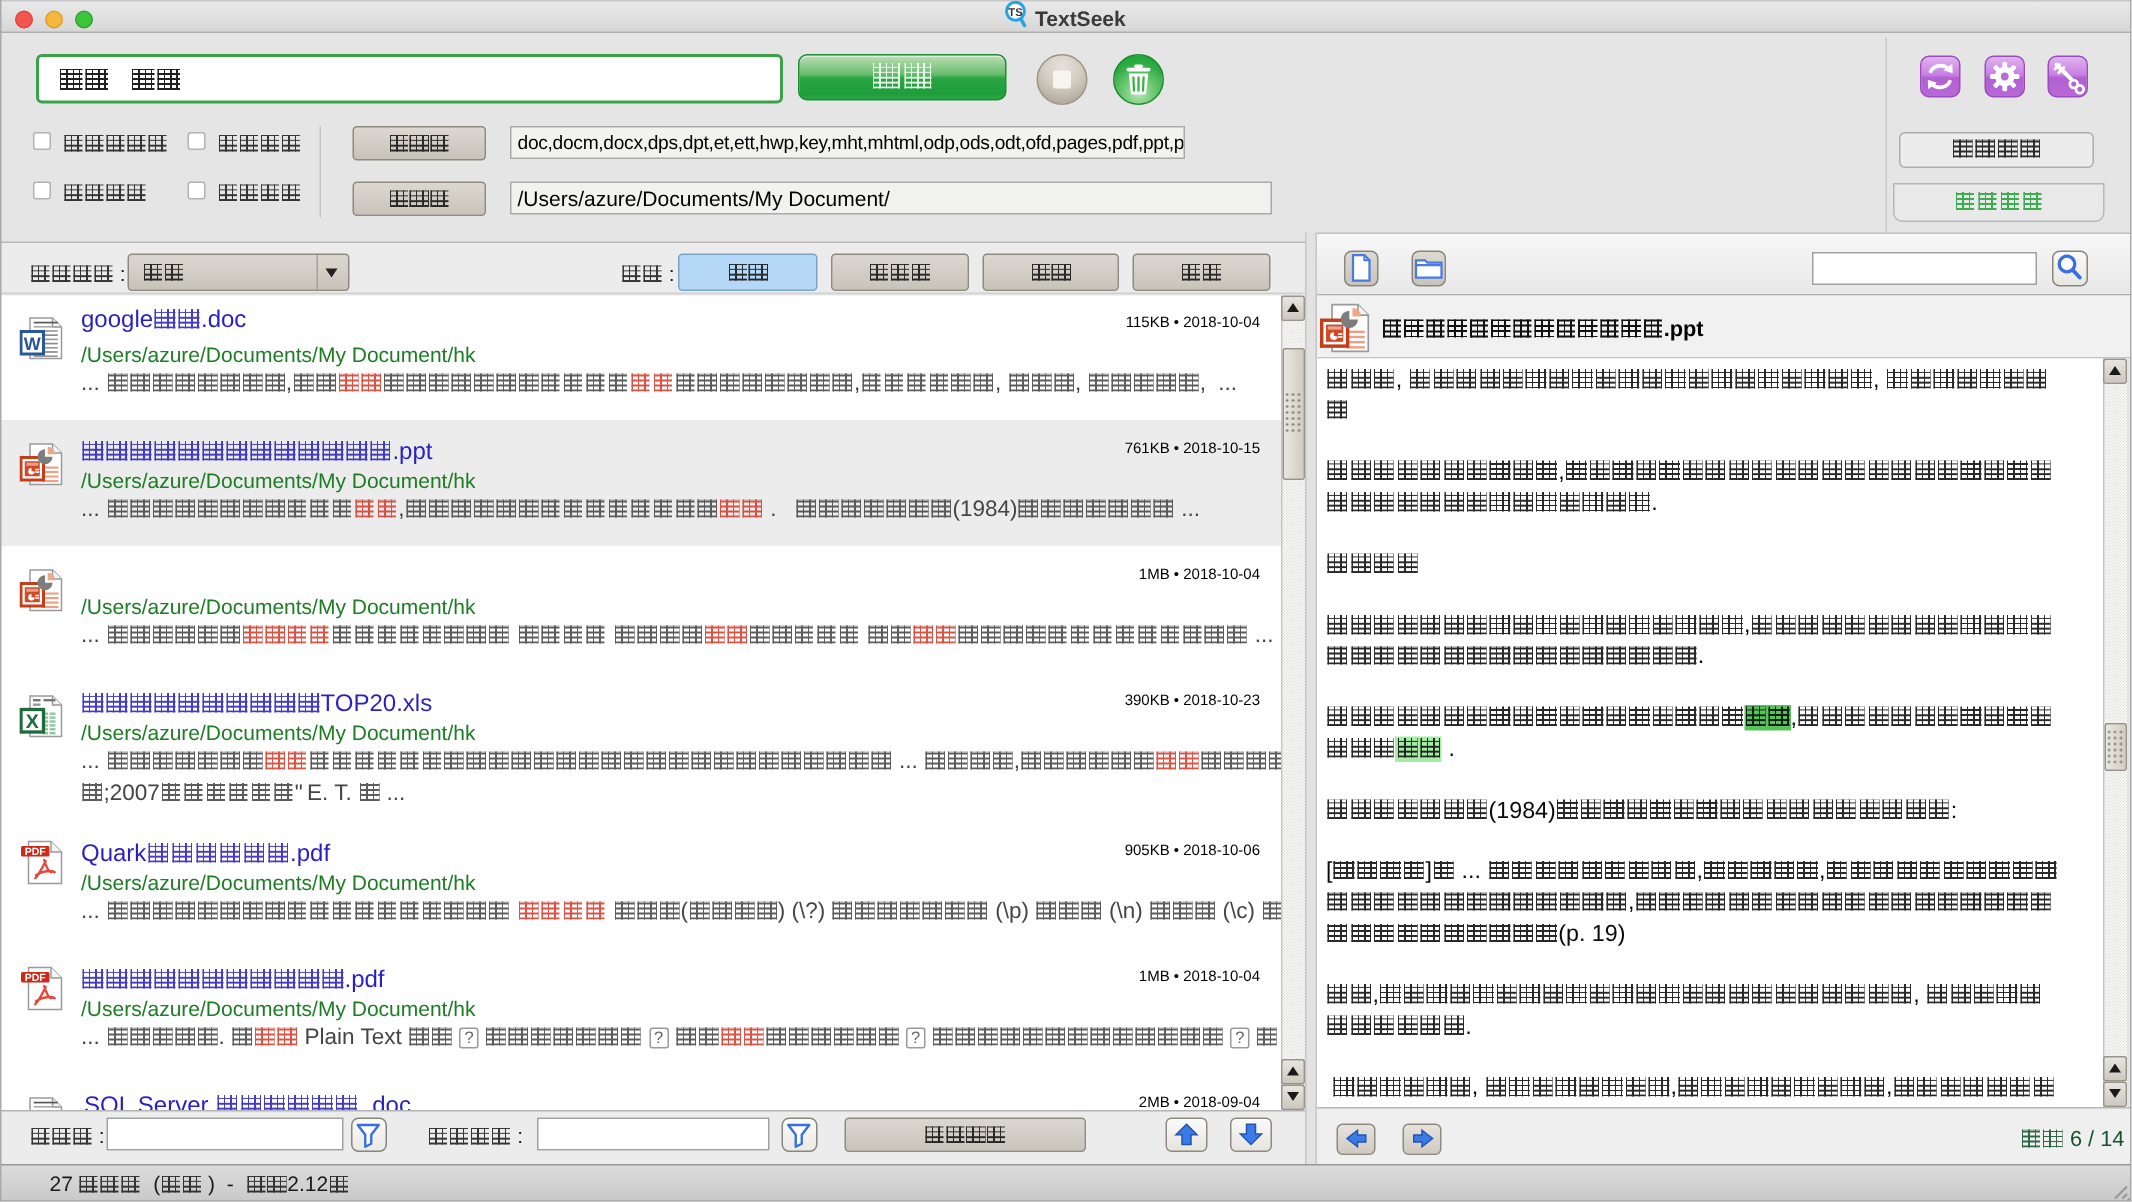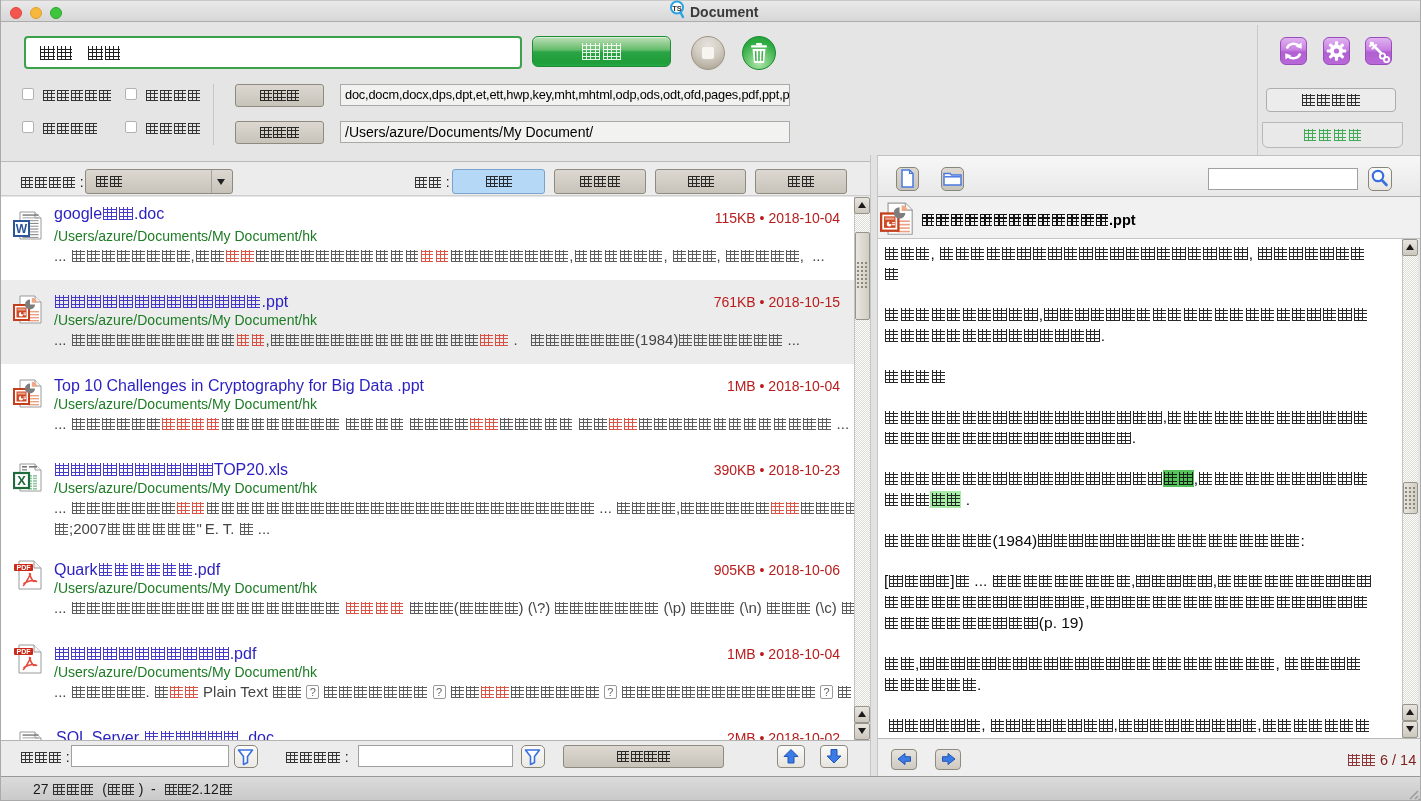--- a/index.html
+++ b/index.html
@@ -31,21 +31,21 @@
 .lbl{position:absolute;font-size:14px;color:#1a1a1a;white-space:nowrap}
 .fld{position:absolute;background:#f2f2f1;border:1px solid #a9a9a9;font-size:14px;color:#000;
  white-space:nowrap;overflow:hidden}
 
 .pp{position:absolute;width:27px;height:28px;border-radius:6px;border:1px solid #9a4cba;
  background:linear-gradient(180deg,#e0b2f0 0%,#c87fe2 46%,#b160d2 54%,#b868d8 100%)}
 
 .title{font-size:16px;color:#2a1fc0;white-space:nowrap}
 .path{font-size:14px;color:#1d7c24;white-space:nowrap}
 .snip{font-size:15px;color:#454545;white-space:nowrap}
-.meta{position:absolute;font-size:14px;color:#b91c1c;white-space:nowrap}
+.meta{position:absolute;font-size:10px;color:#000000;white-space:nowrap}
 
 .trk{background-color:#fcfcfb;background-image:
  linear-gradient(45deg,#dddcd6 25%,transparent 25%,transparent 75%,#dddcd6 75%),
  linear-gradient(45deg,#dddcd6 25%,transparent 25%,transparent 75%,#dddcd6 75%);
  background-size:2px 2px;background-position:0 0,1px 1px}
 .sbtn{position:absolute;background:linear-gradient(#e8e5df,#cdc8be);border:1px solid #97948c;
  border-radius:2px}
 .arr{position:absolute;width:0;height:0}
 .thumb{position:absolute;background:linear-gradient(90deg,#e9e6e0,#d2cdc3);
  border:1px solid #97948c;border-radius:2px}
@@ -57,21 +57,21 @@
 </style></head><body>
 <div class="abs" id="tbar"></div>
 <div class="tl" style="left:10px;background:#f4564f;border:1px solid #df443c"></div>
 <div class="tl" style="left:30px;background:#f6b73e;border:1px solid #dfa023"></div>
 <div class="tl" style="left:50px;background:#3dc53b;border:1px solid #2fa32e"></div>
 <div class="abs" style="left:669px;top:0"><svg width="17" height="19" viewBox="0 0 17 19">
       <circle cx="8" cy="7.5" r="6" fill="#fff" stroke="#29a3e2" stroke-width="2"></circle>
       <path d="M11.5 12.5 L14 17" stroke="#29a3e2" stroke-width="2.4" stroke-linecap="round"></path>
       <text x="8" y="10.5" font-family="Liberation Sans" font-size="7.5" font-weight="bold" fill="#333" text-anchor="middle">TS</text>
     </svg></div>
-<div class="abs" style="left:690px;top:4px;font-size:14px;font-weight:600;color:#3a3a3a">Document</div>
+<div class="abs" style="left:690px;top:4px;font-size:14px;font-weight:600;color:#3a3a3a">TextSeek</div>
 <div class="abs" style="left:24px;top:36px;width:498px;height:33px;background:#fff;border:2px solid #3ba24b;border-radius:4px"></div>
 <div class="abs" style="left:39px;top:44px;font-size:17px;color:#000"><i class="k"></i><i class="k"></i>&nbsp;&nbsp;&nbsp;<i class="k"></i><i class="k"></i></div>
 <div class="abs" id="gobtn"><i class="k"></i><i class="k"></i></div>
 <div class="abs" style="left:691px;top:36px;width:34px;height:34px;border-radius:50%;border:1px solid #9e9685;background:radial-gradient(circle at 50% 25%,#e6e2dc 0%,#d2ccc2 45%,#b5ad9f 80%,#a79d8d 100%)"></div>
 <div class="abs" style="left:702px;top:47px;width:12px;height:12px;background:#f7f5f0;border-radius:2px"></div>
 <div class="abs" style="left:742px;top:36px;width:34px;height:34px;border-radius:50%;border:1px solid #1a8c30;background:radial-gradient(circle at 50% 80%,#b4e6b2 0%,#6ec873 35%,#2cab41 70%,#21a038 100%)"></div>
 <div class="abs" style="left:748px;top:42px"><svg width="22" height="22" viewBox="0 0 22 22">
       <rect x="3" y="3.2" width="16" height="2.4" rx="1.2" fill="#fff"></rect>
       <rect x="8" y="1" width="6" height="2.4" rx="1.2" fill="#fff"></rect>
       <path d="M4.5 7 L17.5 7 L16 21 L6 21 Z" fill="#fff"></path>
@@ -82,21 +82,21 @@
 <div class="chk" style="left:125px;top:88px"></div>
 <div class="lbl" style="left:145px;top:87px"><i class="k"></i><i class="k"></i><i class="k"></i><i class="k"></i></div>
 <div class="chk" style="left:22px;top:121px"></div>
 <div class="lbl" style="left:42px;top:120px"><i class="k"></i><i class="k"></i><i class="k"></i><i class="k"></i></div>
 <div class="chk" style="left:125px;top:121px"></div>
 <div class="lbl" style="left:145px;top:120px"><i class="k"></i><i class="k"></i><i class="k"></i><i class="k"></i></div>
 <div class="abs" style="left:213px;top:84px;width:1px;height:61px;background:#c6c6c6"></div>
 <div class="abs bb" style="left:235px;top:84px;width:89px;height:23px;line-height:21px"><i class="k"></i><i class="k"></i><i class="k"></i></div>
 <div class="fld" style="left:340px;top:84px;width:450px;height:22px;line-height:20px;padding-left:4px;font-size:12.8px;letter-spacing:-0.2px">doc,docm,docx,dps,dpt,et,ett,hwp,key,mht,mhtml,odp,ods,odt,ofd,pages,pdf,ppt,pptm</div>
 <div class="abs bb" style="left:235px;top:121px;width:89px;height:23px;line-height:21px"><i class="k"></i><i class="k"></i><i class="k"></i></div>
-<div class="fld" style="left:340px;top:121px;width:450px;height:22px;line-height:20px;padding-left:4px">/Users/azure/Documents/My Document/</div>
+<div class="fld" style="left:340px;top:121px;width:508px;height:22px;line-height:20px;padding-left:4px">/Users/azure/Documents/My Document/</div>
 <div class="abs" style="left:1257px;top:25px;width:1px;height:130px;background:#c9c9c9"></div>
 <div class="pp" style="left:1280.0px;top:37px"></div>
 <div class="abs" style="left:1280.0px;top:37px"><svg width="27" height="28" viewBox="0 0 27 28">
       <path d="M6.8 11.5 A7.2 6.8 0 0 1 19.2 9.2" stroke="#fff" stroke-width="2.5" fill="none"></path>
       <path d="M21.5 5.5 L21.8 11.8 L15.8 9.8 Z" fill="#fff"></path>
       <path d="M20.2 16.5 A7.2 6.8 0 0 1 7.8 18.8" stroke="#fff" stroke-width="2.5" fill="none"></path>
       <path d="M5.5 22.5 L5.2 16.2 L11.2 18.2 Z" fill="#fff"></path>
     </svg></div>
 <div class="pp" style="left:1322.5px;top:37px"></div>
 <div class="abs" style="left:1322.5px;top:37px"><svg width="27" height="28" viewBox="0 0 27 28">
@@ -185,21 +185,20 @@
         <rect x="1" y="10" width="15" height="15" fill="#fff" stroke="#c43e1c" stroke-width="2"></rect>
         <rect x="3.5" y="12.5" width="10" height="10" fill="#cf4a25"></rect>
         <rect x="4.5" y="13.5" width="8" height="2" fill="#e8a18b"></rect>
         <path d="M8 17 A2.2 2.2 0 1 0 10.2 19.4 L8 19.2 Z" fill="#fff"></path>
         <rect x="10.5" y="17.5" width="2.5" height="1" fill="#fff"></rect>
         <rect x="10.5" y="19.2" width="2.5" height="1" fill="#fff"></rect>
         <path d="M17 9.5 L17 4.5 A5 5 0 1 0 22 9.5 Z" fill="#7d7d7d"></path>
         <path d="M18.8 7.8 L18.8 2.8 A5 5 0 0 1 23.8 7.8 Z" fill="#f0a884"></path>
       </svg>
     </div>
-<div class="abs title" style="left:54px;top:181px">Top 10 Challenges in Cryptography for Big Data .ppt</div>
 <div class="meta" style="right:14px;top:182px">1MB • 2018-10-04</div>
 <div class="abs path" style="left:54px;top:200px">/Users/azure/Documents/My Document/hk</div>
 <div class="abs snip" style="left:54px;top:219px">... <i class="k"></i><i class="k"></i><i class="k"></i><i class="k"></i><i class="k"></i><i class="k"></i><span class="r"><i class="k"></i><i class="k"></i><i class="k"></i><i class="k"></i></span><i class="k"></i><i class="k"></i><i class="k"></i><i class="k"></i><i class="k"></i><i class="k"></i><i class="k"></i><i class="k"></i> <i class="k"></i><i class="k"></i><i class="k"></i><i class="k"></i> <i class="k"></i><i class="k"></i><i class="k"></i><i class="k"></i><span class="r"><i class="k"></i><i class="k"></i></span><i class="k"></i><i class="k"></i><i class="k"></i><i class="k"></i><i class="k"></i> <i class="k"></i><i class="k"></i><span class="r"><i class="k"></i><i class="k"></i></span><i class="k"></i><i class="k"></i><i class="k"></i><i class="k"></i><i class="k"></i><i class="k"></i><i class="k"></i><i class="k"></i><i class="k"></i><i class="k"></i><i class="k"></i><i class="k"></i><i class="k"></i> ...</div>
 <div class="abs" style="left:13px;top:267px">
       <svg class="abs" style="" width="30" height="30" viewBox="0 0 30 30">
         <path d="M7 1 L22 1 L28 7 L28 28 L7 28 Z" fill="#fff" stroke="#9a9a9a" stroke-width="1"></path>
         <path d="M22 1 L22 7 L28 7" fill="#f4f4f4" stroke="#9a9a9a" stroke-width="1"></path>
         <rect x="15" y="12.0" width="4" height="1.6" fill="#8fc7a0"></rect>
         <rect x="20" y="12.0" width="4" height="1.6" fill="#8fc7a0"></rect>
         <rect x="15" y="14.6" width="4" height="1.6" fill="#8fc7a0"></rect>
@@ -261,21 +260,21 @@
         <rect x="9.5" y="14.7" width="16" height="1.1" fill="#999"></rect>
         <rect x="9.5" y="17.5" width="16" height="1.1" fill="#888"></rect>
         <rect x="9.5" y="20.299999999999997" width="16" height="1.1" fill="#999"></rect>
         <rect x="9.5" y="23.099999999999998" width="16" height="1.1" fill="#888"></rect>
         <rect x="9.5" y="25.9" width="16" height="1.1" fill="#999"></rect>
         <rect x="1" y="10" width="15" height="15" fill="#fff" stroke="#2b579a" stroke-width="2"></rect>
         <text x="8.5" y="22" font-family="Liberation Sans" font-size="12" font-weight="bold" fill="#2b579a" text-anchor="middle">W</text>
       </svg>
     </div>
 <div class="abs title" style="left:56px;top:533px">SQL Server <i class="k"></i><i class="k"></i><i class="k"></i><i class="k"></i><i class="k"></i><i class="k"></i> .doc</div>
-<div class="meta" style="right:14px;top:534px">2MB • 2018-10-02</div>
+<div class="meta" style="right:14px;top:534px">2MB • 2018-09-04</div>
 
 </div>
 <div class="abs trk" style="left:854px;top:197px;width:16px;height:543px;border-left:1px solid #c4c4c4"></div>
 <div class="sbtn" style="left:854px;top:197px;width:16px;height:17px"></div>
 <div class="arr" style="left:858px;top:202px;border-left:4px solid transparent;border-right:4px solid transparent;border-bottom:6px solid #1a1a1a"></div>
 <div class="thumb" style="left:854.5px;top:232px;width:15px;height:88px"></div>
 <div class="dots" style="left:857px;top:262px;width:11px;height:26px"></div>
 <div class="sbtn" style="left:854px;top:706px;width:16px;height:17px"></div>
 <div class="arr" style="left:858px;top:711px;border-left:4px solid transparent;border-right:4px solid transparent;border-bottom:6px solid #1a1a1a"></div>
 <div class="sbtn" style="left:854px;top:723px;width:16px;height:17px"></div>
@@ -341,21 +340,21 @@
 <div class="arr" style="left:1406px;top:726px;border-left:4px solid transparent;border-right:4px solid transparent;border-top:6px solid #1a1a1a"></div>
 <div class="abs" style="left:878px;top:738px;width:543px;height:38px;background:#efefef;border-top:1px solid #b8b8b8"></div>
 <div class="abs bb" style="left:891px;top:749px;width:26px;height:21px;border-radius:4px;background:linear-gradient(#e6e3dd,#cfcac0)"></div>
 <div class="abs" style="left:892px;top:749px"><svg width="25" height="20" viewBox="0 0 25 20">
       <path d="M13 4.5 L6 10 L13 15.5 L13 12.3 L18.5 12.3 L18.5 7.7 L13 7.7 Z" fill="#3b7be8" stroke="#2255b0" stroke-width="1"></path>
     </svg></div>
 <div class="abs bb" style="left:935px;top:749px;width:26px;height:21px;border-radius:4px;background:linear-gradient(#e6e3dd,#cfcac0)"></div>
 <div class="abs" style="left:936px;top:749px"><svg width="25" height="20" viewBox="0 0 25 20">
       <path d="M12 4.5 L19 10 L12 15.5 L12 12.3 L6.5 12.3 L6.5 7.7 L12 7.7 Z" fill="#3b7be8" stroke="#2255b0" stroke-width="1"></path>
     </svg></div>
-<div class="abs" style="left:1347px;top:752px;font-size:14.5px;color:#7f1d1d"><i class="k"></i><i class="k"></i> 6 / 14</div>
+<div class="abs" style="left:1347px;top:752px;font-size:14.5px;color:#14532d"><i class="k"></i><i class="k"></i> 6 / 14</div>
 <div class="abs" style="left:0;top:740px;width:870px;height:36px;background:#ececec;border-top:1px solid #b4b4b4"></div>
 <div class="lbl" style="left:20px;top:749px"><i class="k"></i><i class="k"></i><i class="k"></i> :</div>
 <div class="abs" style="left:71px;top:745px;width:158px;height:22px;background:#fff;border:1px solid #a0a0a0"></div>
 <div class="tbtn" style="left:234px;top:745px;width:24px;height:23px;background:linear-gradient(#fbfbfa,#ebe9e4)"></div>
 <div class="abs" style="left:234px;top:745px"><svg width="23" height="23" viewBox="0 0 23 23">
       <path d="M4.5 5 L18.5 5 L13.5 11.5 L13.5 17.5 L9.5 19.5 L9.5 11.5 Z" fill="#fff" stroke="#3a6fe0" stroke-width="1.6" stroke-linejoin="round"></path>
     </svg></div>
 <div class="lbl" style="left:285px;top:749px"><i class="k"></i><i class="k"></i><i class="k"></i><i class="k"></i> :</div>
 <div class="abs" style="left:358px;top:745px;width:155px;height:22px;background:#fff;border:1px solid #a0a0a0"></div>
 <div class="tbtn" style="left:521px;top:745px;width:24px;height:23px;background:linear-gradient(#fbfbfa,#ebe9e4)"></div>

